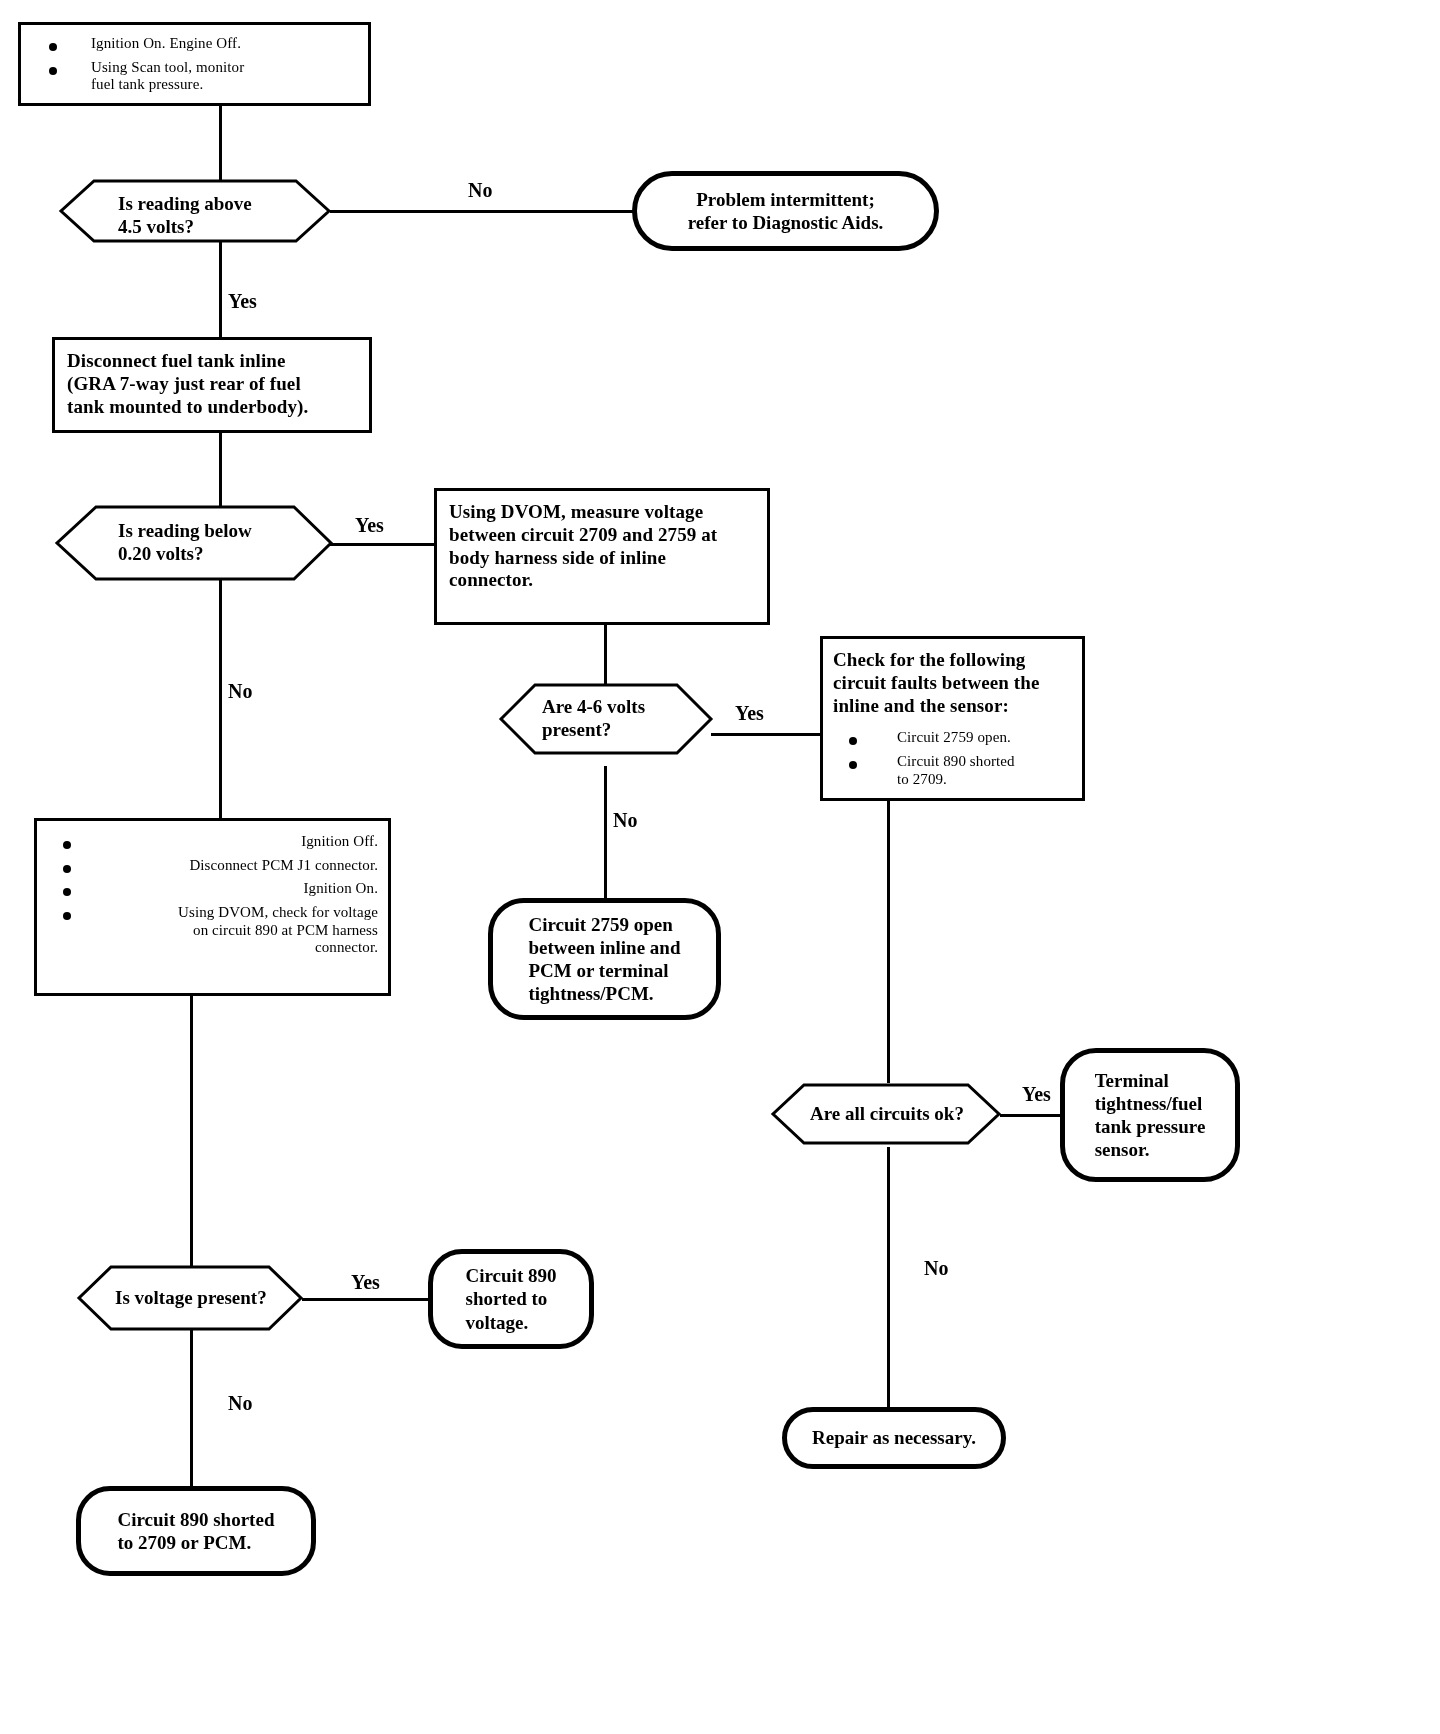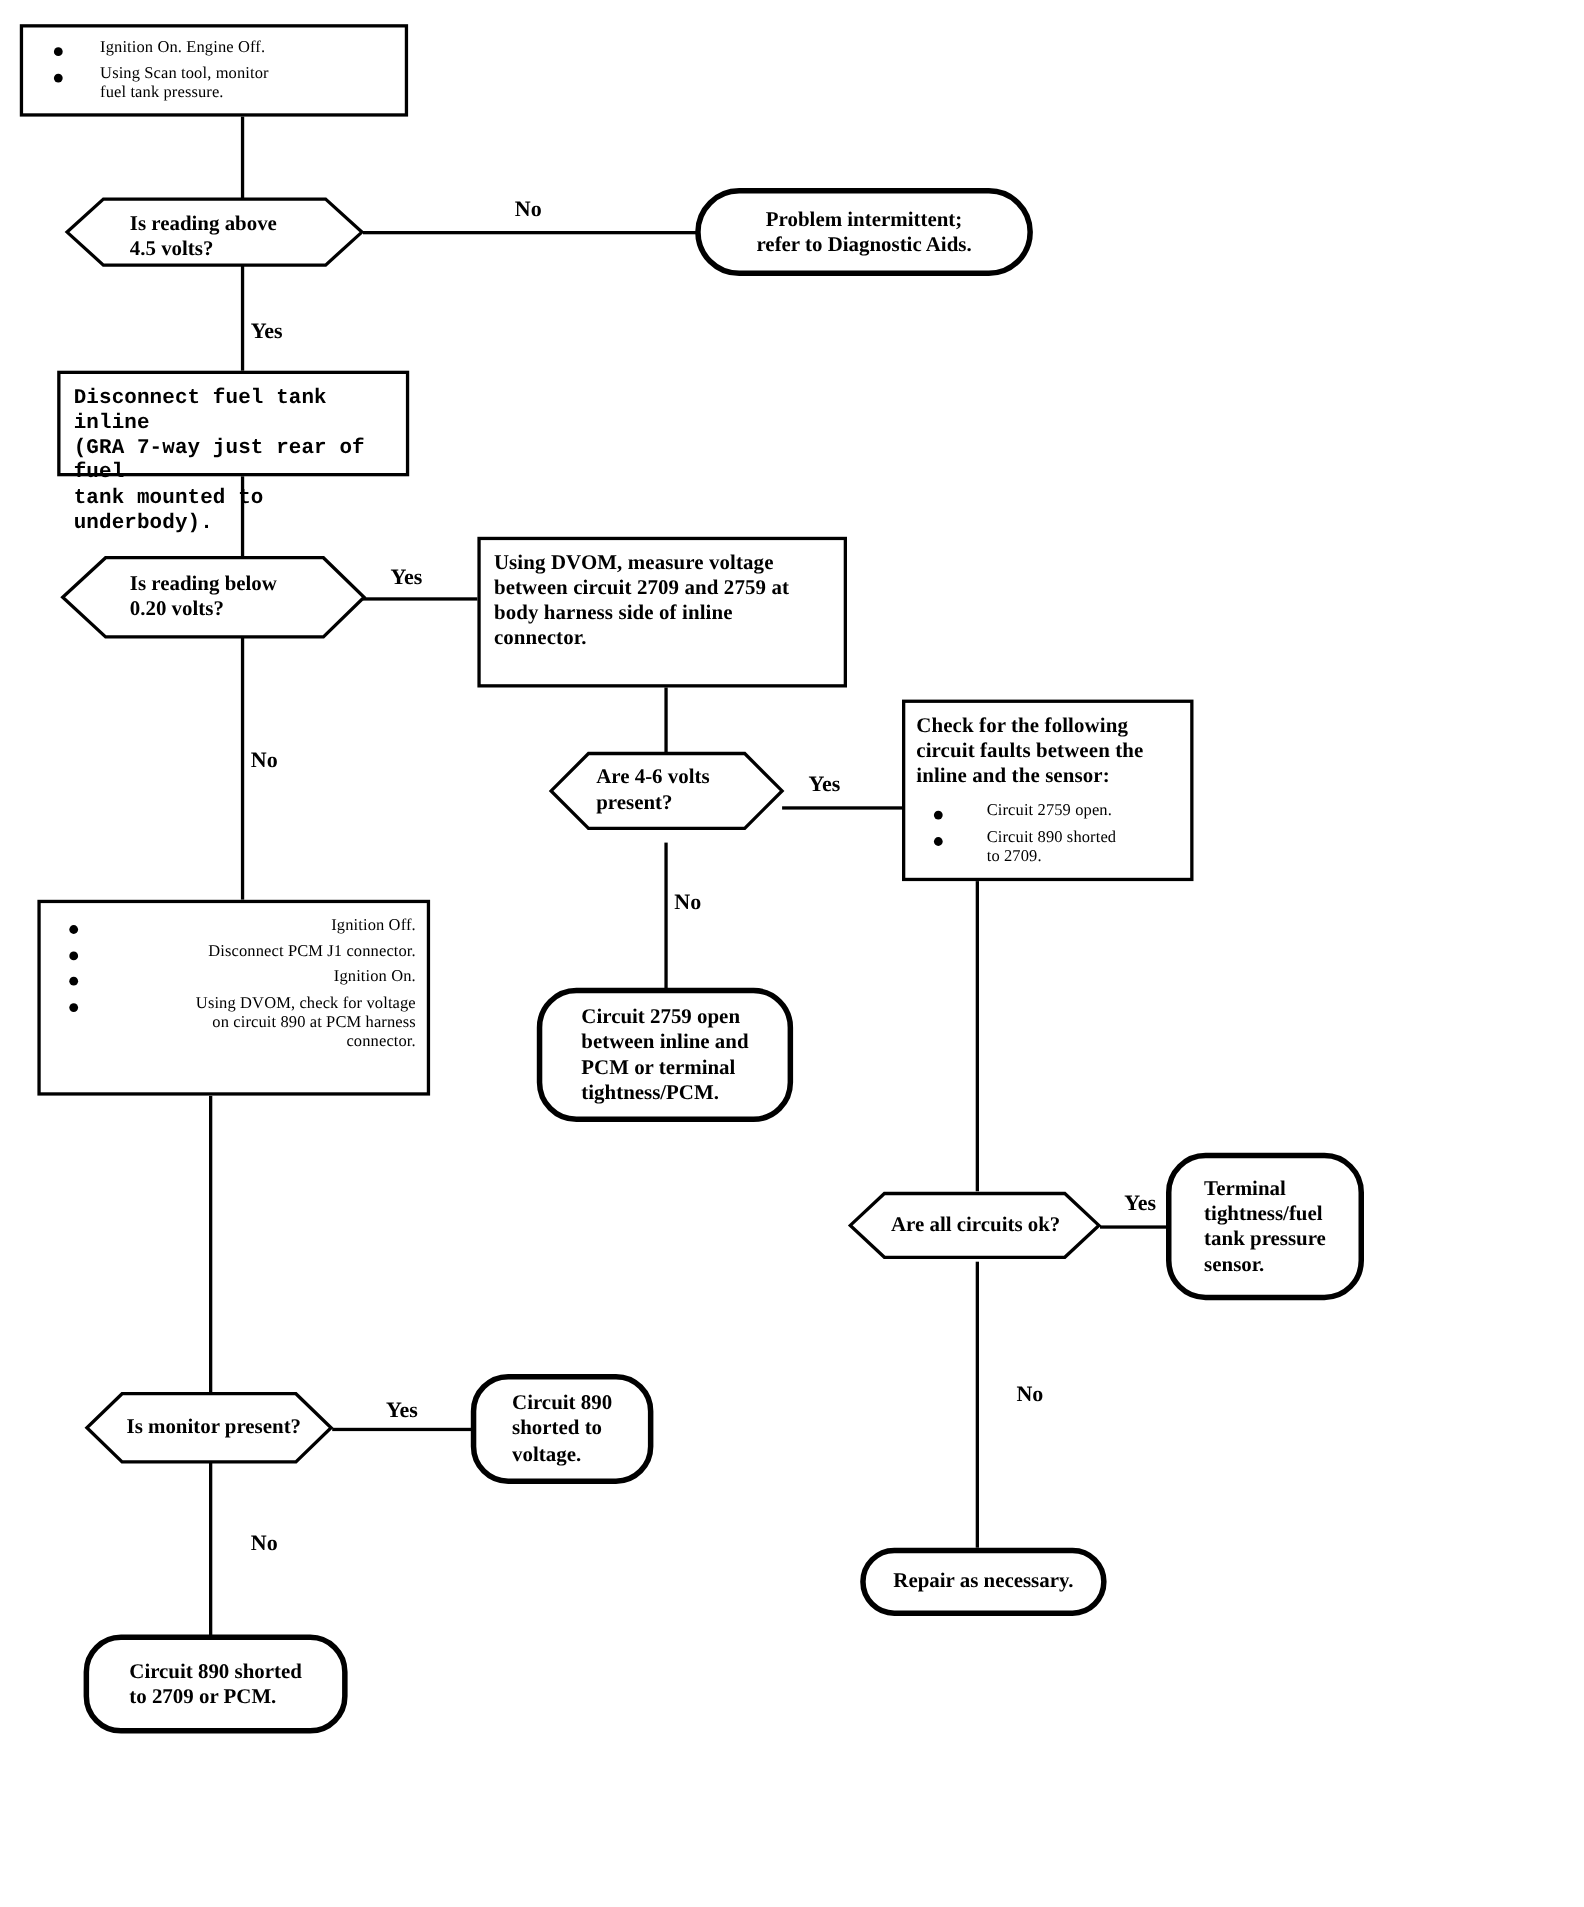--- a/index.html
+++ b/index.html
@@ -170,21 +170,21 @@
 4.5 volts?</div>
   </div>
 
   <div class="term" style="left:632px; top:171px; width:307px; height:80px;">
     <div class="inner" style="white-space:pre-line; text-align:center;">Problem intermittent;
 refer to Diagnostic Aids.</div>
   </div>
 
   <div class="proc" style="left:52px; top:337px; width:320px; height:96px;">
     <div class="inner">
-      <div class="plaintext" style="white-space:pre-line;font-family:Liberation Mono, monospace;">Disconnect fuel tank inline
+      <div class="plaintext" style="white-space:pre-line;">Disconnect fuel tank inline
 (GRA 7-way just rear of fuel
 tank mounted to underbody).</div>
     </div>
   </div>
 
   <div class="decision" style="left:56px; top:506px; width:276px; height:74px;">
     <svg width="276" height="74" viewBox="0 0 276 74">
       <polygon points="40,1 238,1 275,37 238,73 40,73 1,37" fill="#ffffff" stroke="#000000" stroke-width="3"></polygon>
     </svg>
     <div class="dlabel" style="left:62px;">Is reading below
@@ -252,21 +252,21 @@
     <div class="inner" style="white-space:pre-line; text-align:left; padding:4px 14px;">Terminal
 tightness/fuel
 tank pressure
 sensor.</div>
   </div>
 
   <div class="decision" style="left:78px; top:1266px; width:224px; height:64px;">
     <svg width="224" height="64" viewBox="0 0 224 64">
       <polygon points="33,1 191,1 223,32 191,63 33,63 1,32" fill="#ffffff" stroke="#000000" stroke-width="3"></polygon>
     </svg>
-    <div class="dlabel" style="left:37px;">Is monitor present?</div>
+    <div class="dlabel" style="left:37px;">Is voltage present?</div>
   </div>
 
   <div class="term" style="left:428px; top:1249px; width:166px; height:100px; border-radius:34px;">
     <div class="inner" style="white-space:pre-line; text-align:left; padding:4px 14px;">Circuit 890
 shorted to
 voltage.</div>
   </div>
 
   <div class="term" style="left:782px; top:1407px; width:224px; height:62px; border-radius:32px;font-family:Liberation Serif, serif;">
     <div class="inner" style="white-space:pre-line; text-align:center;">Repair as necessary.</div>

